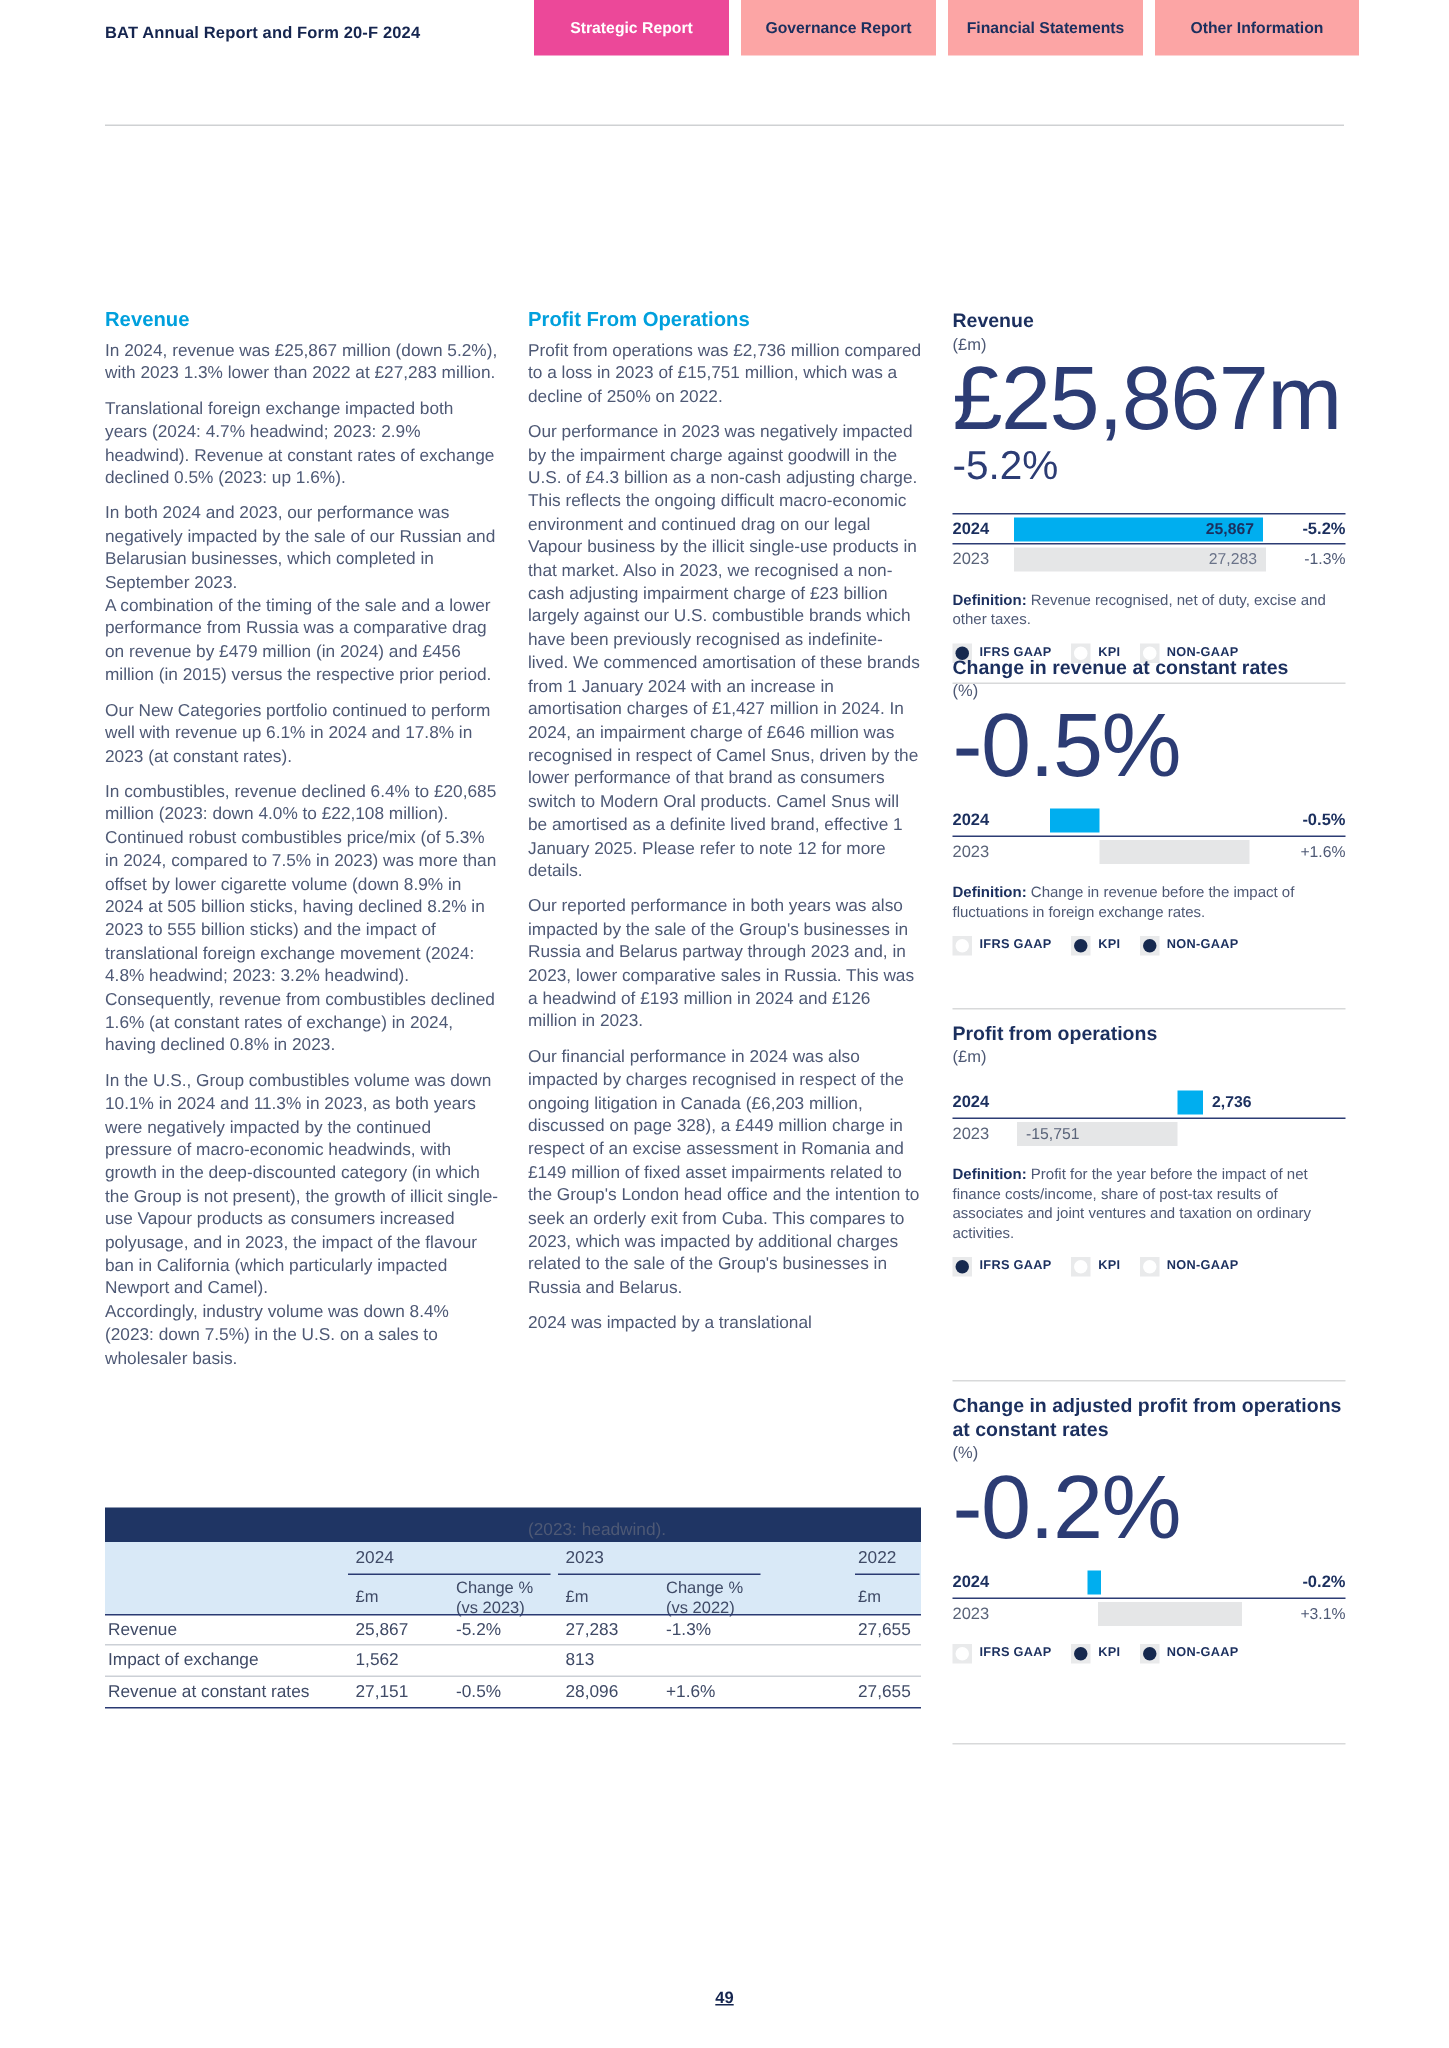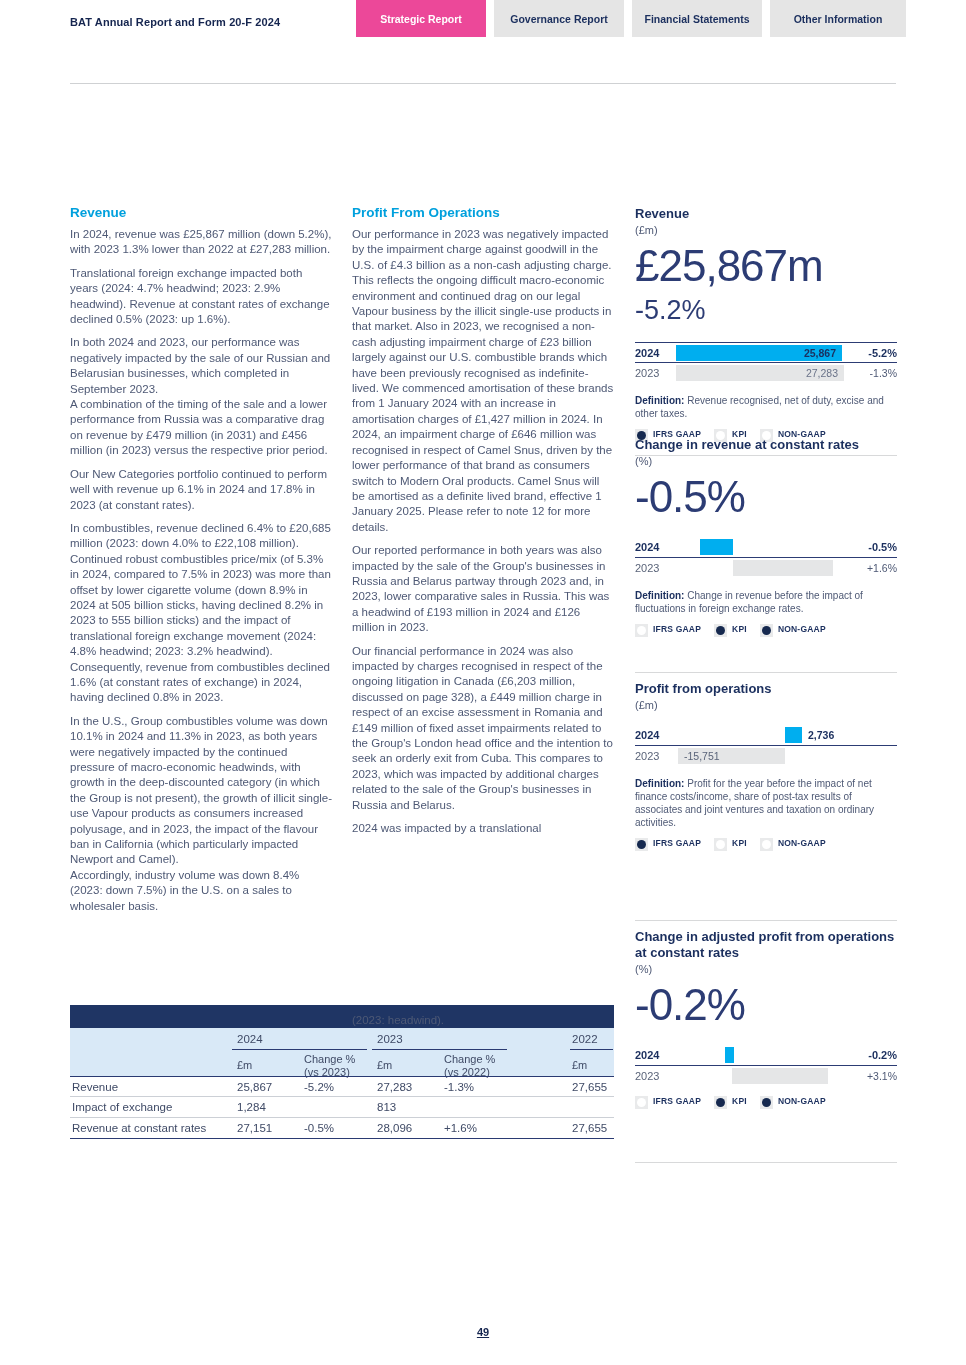--- a/index.html
+++ b/index.html
@@ -4,21 +4,21 @@
 <style>
   * { margin:0; padding:0; box-sizing:border-box; }
   html,body { background:#ffffff; }
   .page {
     position:relative; width:966px; height:1365px; background:#ffffff;
     font-family:"Liberation Sans", sans-serif; overflow:hidden; color:#4e5975;
   }
   
   .brand { position:absolute; left:70px; top:16px; font-size:11px; font-weight:bold; color:#15254f; letter-spacing:.1px; }
   .tab { position:absolute; top:0; height:37px; display:flex; align-items:center; justify-content:center;
-         font-size:10.5px; font-weight:bold; color:#1b2f5e; background:#e5e5e5; cursor:pointer; text-align:center; }
+         font-size:10.5px; font-weight:bold; color:#1b2f5e; background:#fca5a5; cursor:pointer; text-align:center; }
   .tab.active { background:#ec4899; color:#ffffff; }
   .tab1 { left:356px; width:130px; }
   .tab2 { left:494px; width:130px; }
   .tab3 { left:632px; width:130px; }
   .tab4 { left:770px; width:136px; }
   .top-rule { position:absolute; left:70px; top:83px; width:826px; height:1px; background:#cfd1d3; }
 
   
   .col { position:absolute; top:205px; width:263px; }
   .col-1 { left:70px; }
@@ -48,21 +48,21 @@
   .cell1 { left:167px; } .cell2 { left:234px; } .cell3 { left:307px; }
   .cell4 { left:374px; } .cell5 { left:502px; }
 
   
   .kpi { position:absolute; left:635px; width:262px; }
   .kpi-0 { top:206px; } .kpi-1 { top:437px; } .kpi-2 { top:681px; } .kpi-3 { top:929px; }
   .card-rule { position:absolute; left:635px; width:262px; height:1px; background:#d8d9da; }
   .rule-1 { top:455px; } .rule-2 { top:672px; } .rule-3 { top:920px; } .rule-4 { top:1162px; }
   .kpi-title { font-size:13px; line-height:16px; font-weight:bold; color:#1b2f5e; }
   .kpi-unit { font-size:11px; color:#4e5975; margin-top:2px; }
-  .kpi-big { font-size:44px; line-height:52px; color:#2c3c74; letter-spacing:-1px; margin-top:4px; }
+  .kpi-big { font-size:60px; line-height:52px; color:#2c3c74; letter-spacing:-1px; margin-top:4px; }
   .kpi-sub { font-size:27px; line-height:32px; color:#2c3c74; margin-top:2px; }
   .kchart { margin-top:14px; }
   .kpi-0 .kchart { margin-top:16px; }
   .krow { position:relative; height:21px; }
   .krow.r2024 { border-bottom:1px solid #2c3c74; }
   .kpi-0 .krow.r2024 { border-top:1px solid #2c3c74; }
   .kyear { position:absolute; left:0; top:4px; font-size:11px; color:#5a6479; }
   .r2024 .kyear { font-weight:bold; color:#1b2f5e; }
   .kbar { position:absolute; top:2px; height:16px; }
   .bar-cyan { background:#00aeef; }
@@ -101,29 +101,30 @@
   <div class="tab tab2">Governance Report</div>
   <div class="tab tab3">Financial Statements</div>
   <div class="tab tab4">Other Information</div>
   <div class="top-rule"></div>
 
   <div class="col col-1">
     <div class="col-heading">Revenue</div>
     <p>In 2024, revenue was £25,867 million (down 5.2%), with 2023 1.3% lower than 2022 at £27,283 million.</p>
     <p>Translational foreign exchange impacted both years (2024: 4.7% headwind; 2023: 2.9% headwind). Revenue at constant rates of exchange declined 0.5% (2023: up 1.6%).</p>
     <p class="no-gap">In both 2024 and 2023, our performance was negatively impacted by the sale of our Russian and Belarusian businesses, which completed in September 2023.</p>
-    <p>A combination of the timing of the sale and a lower performance from Russia was a comparative drag on revenue by £479 million (in 2031) and £456 million (in 2023) versus the respective prior period.</p>
+    <p>A combination of the timing of the sale and a lower performance from Russia was a comparative drag on revenue by £479 million (in 2024) and £456 million (in 2015) versus the respective prior period.</p>
     <p>Our New Categories portfolio continued to perform well with revenue up 6.1% in 2024 and 17.8% in 2023 (at constant rates).</p>
     <p>In combustibles, revenue declined 6.4% to £20,685 million (2023: down 4.0% to £22,108 million). Continued robust combustibles price/mix (of 5.3% in 2024, compared to 7.5% in 2023) was more than offset by lower cigarette volume (down 8.9% in 2024 at 505 billion sticks, having declined 8.2% in 2023 to 555 billion sticks) and the impact of translational foreign exchange movement (2024: 4.8% headwind; 2023: 3.2% headwind). Consequently, revenue from combustibles declined 1.6% (at constant rates of exchange) in 2024, having declined 0.8% in 2023.</p>
     <p class="no-gap">In the U.S., Group combustibles volume was down 10.1% in 2024 and 11.3% in 2023, as both years were negatively impacted by the continued pressure of macro-economic headwinds, with growth in the deep-discounted category (in which the Group is not present), the growth of illicit single-use Vapour products as consumers increased polyusage, and in 2023, the impact of the flavour ban in California (which particularly impacted Newport and Camel).</p>
     <p>Accordingly, industry volume was down 8.4% (2023: down 7.5%) in the U.S. on a sales to wholesaler basis.</p>
   </div>
 
   <div class="col col-2">
     <div class="col-heading">Profit From Operations</div>
+    <p>Profit from operations was £2,736 million compared to a loss in 2023 of £15,751 million, which was a decline of 250% on 2022.</p>
     <p>Our performance in 2023 was negatively impacted by the impairment charge against goodwill in the U.S. of £4.3 billion as a non-cash adjusting charge. This reflects the ongoing difficult macro-economic environment and continued drag on our legal Vapour business by the illicit single-use products in that market. Also in 2023, we recognised a non-cash adjusting impairment charge of £23 billion largely against our U.S. combustible brands which have been previously recognised as indefinite-lived. We commenced amortisation of these brands from 1 January 2024 with an increase in amortisation charges of £1,427 million in 2024. In 2024, an impairment charge of £646 million was recognised in respect of Camel Snus, driven by the lower performance of that brand as consumers switch to Modern Oral products. Camel Snus will be amortised as a definite lived brand, effective 1 January 2025. Please refer to note 12 for more details.</p>
     <p>Our reported performance in both years was also impacted by the sale of the Group's businesses in Russia and Belarus partway through 2023 and, in 2023, lower comparative sales in Russia. This was a headwind of £193 million in 2024 and £126 million in 2023.</p>
     <p>Our financial performance in 2024 was also impacted by charges recognised in respect of the ongoing litigation in Canada (£6,203 million, discussed on page 328), a £449 million charge in respect of an excise assessment in Romania and £149 million of fixed asset impairments related to the Group's London head office and the intention to seek an orderly exit from Cuba. This compares to 2023, which was impacted by additional charges related to the sale of the Group's businesses in Russia and Belarus.</p>
     <p>2024 was impacted by a translational</p>
   </div>
   <span class="overlap-fragment">(2023: headwind).</span>
 
   <div class="fin-table">
     <div class="ft-navy"></div>
     <div class="ft-band">
@@ -148,21 +149,21 @@
     <div class="ft-row first">
       <span class="ft-label">Revenue</span>
       <span class="cell1">25,867</span>
       <span class="cell2">-5.2%</span>
       <span class="cell3">27,283</span>
       <span class="cell4">-1.3%</span>
       <span class="cell5">27,655</span>
     </div>
     <div class="ft-row">
       <span class="ft-label">Impact of exchange</span>
-      <span class="cell1">1,284</span>
+      <span class="cell1">1,562</span>
       <span class="cell2"></span>
       <span class="cell3">813</span>
       <span class="cell4"></span>
       <span class="cell5"></span>
     </div>
     <div class="ft-row last">
       <span class="ft-label">Revenue at constant rates</span>
       <span class="cell1">27,151</span>
       <span class="cell2">-0.5%</span>
       <span class="cell3">28,096</span>

